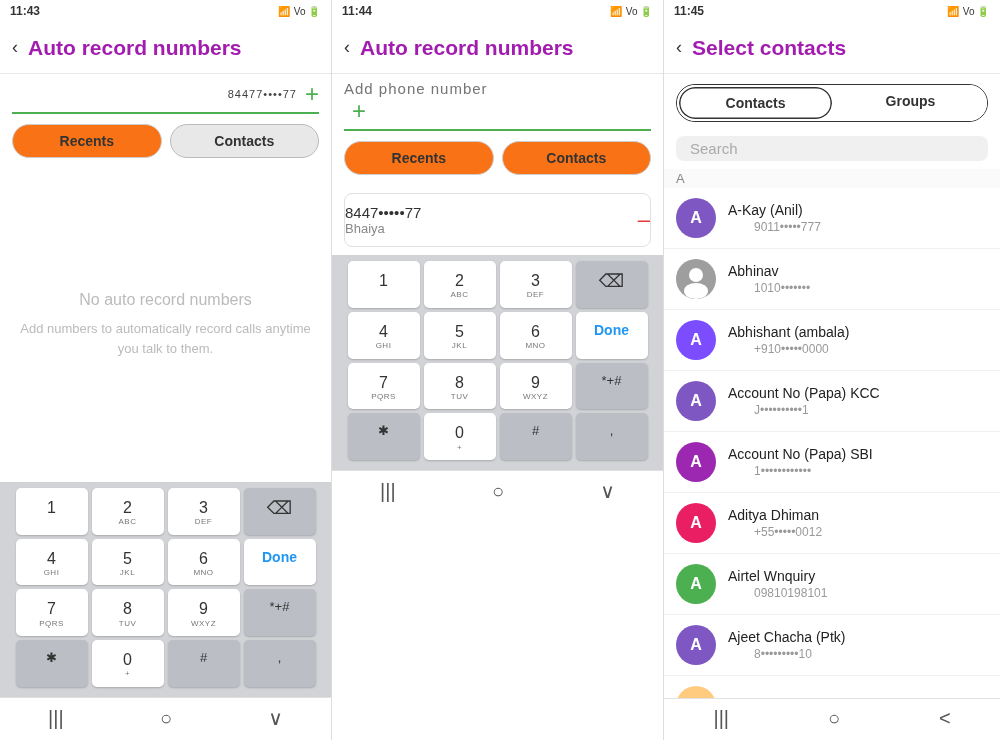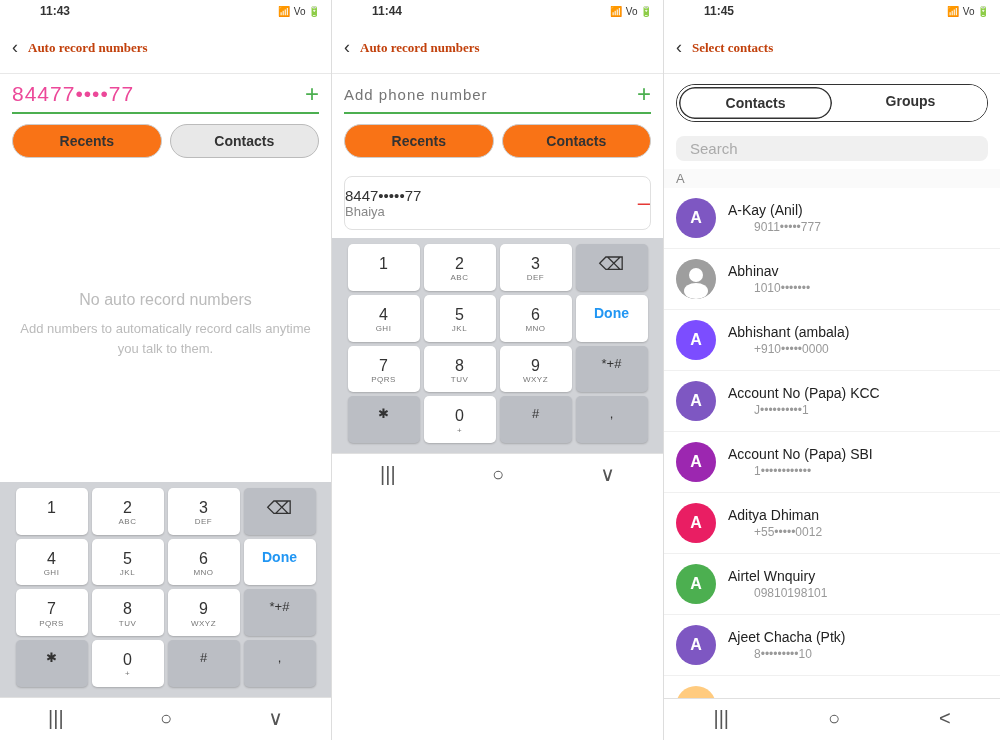--- a/index.html
+++ b/index.html
@@ -28,45 +28,43 @@
     
     .status-bar {
       display: flex;
       justify-content: space-between;
       align-items: center;
       padding: 4px 10px;
       background: #fff;
       font-size: 11px;
       color: #333;
       height: 22px;
-      margin-left: 30px;
     }
     .status-time { font-weight: 600; font-size: 12px; }
     .status-icons { display: flex; gap: 3px; align-items: center; font-size: 10px; }
 
     
     .header {
       display: flex;
       align-items: center;
       padding: 8px 12px;
       background: #fff;
       border-bottom: 1px solid #e8e8e8;
       height: 52px;
     }
     .back-arrow {
       font-size: 18px;
       color: #333;
       margin-right: 10px;
       cursor: pointer;
     }
     .header-title {
-      font-size: 13px;
+      font-size: 21px;
       font-weight: 600;
-      color: #c2410c;
-      font-family: Liberation Serif, serif;
+      color: #a21caf;
     }
     .phone-input {
       flex: 1;
       border: none;
       outline: none;
       font-size: 16px;
       color: #333;
       background: transparent;
       letter-spacing: 1px;
     }
@@ -285,21 +283,21 @@
     </div>
   </div>
 
   <div class="header">
     <span class="back-arrow">‹</span>
     <span class="header-title">Auto record numbers</span>
   </div>
 
   <div style="padding: 0 12px;">
     <div style="display:flex; align-items:center; border-bottom: 2px solid #4caf50; padding-bottom: 4px; margin-top: 6px;">
-      <input class="phone-input" value="84477••••77" style="flex: 1 1 0%; border: none; outline: none; font-size: 21px; color: #ec4899; background: transparent; letter-spacing: 1px;">
+      <input class="phone-input" value="84477••••77" style="flex: 1 1 0%; border: none; outline: none; font-size: 11px; color: #404040; background: transparent; letter-spacing: 1px; text-align: right;">
       <span class="add-btn">+</span>
     </div>
   </div>
 
   <div class="tab-bar">
     <div class="tab-btn">Recents</div>
     <div class="tab-btn active">Contacts</div>
   </div>
 
   <div class="empty-state">
@@ -351,21 +349,21 @@
       <span>🔋</span>
     </div>
   </div>
 
   <div class="header">
     <span class="back-arrow">‹</span>
     <span class="header-title">Auto record numbers</span>
   </div>
 
   <div style="padding: 0 12px;">
-    <div style="display:flex; border-bottom: 2px solid #4caf50; padding-bottom: 4px; margin-top: 6px;">
+    <div style="display:flex; border-bottom: 2px solid #4caf50; padding-bottom: 4px; margin-top: 6px; flex-direction: column;">
       <input class="phone-input" placeholder="Add phone number" style="flex: 1 1 0%; border: none; outline: none; font-size: 15px; color: rgb(170, 170, 170); background: transparent;">
       <span class="add-btn">+</span>
     </div>
   </div>
 
   <div class="tab-bar">
     <div class="tab-btn">Recents</div>
     <div class="tab-btn">Contacts</div>
   </div>
 

